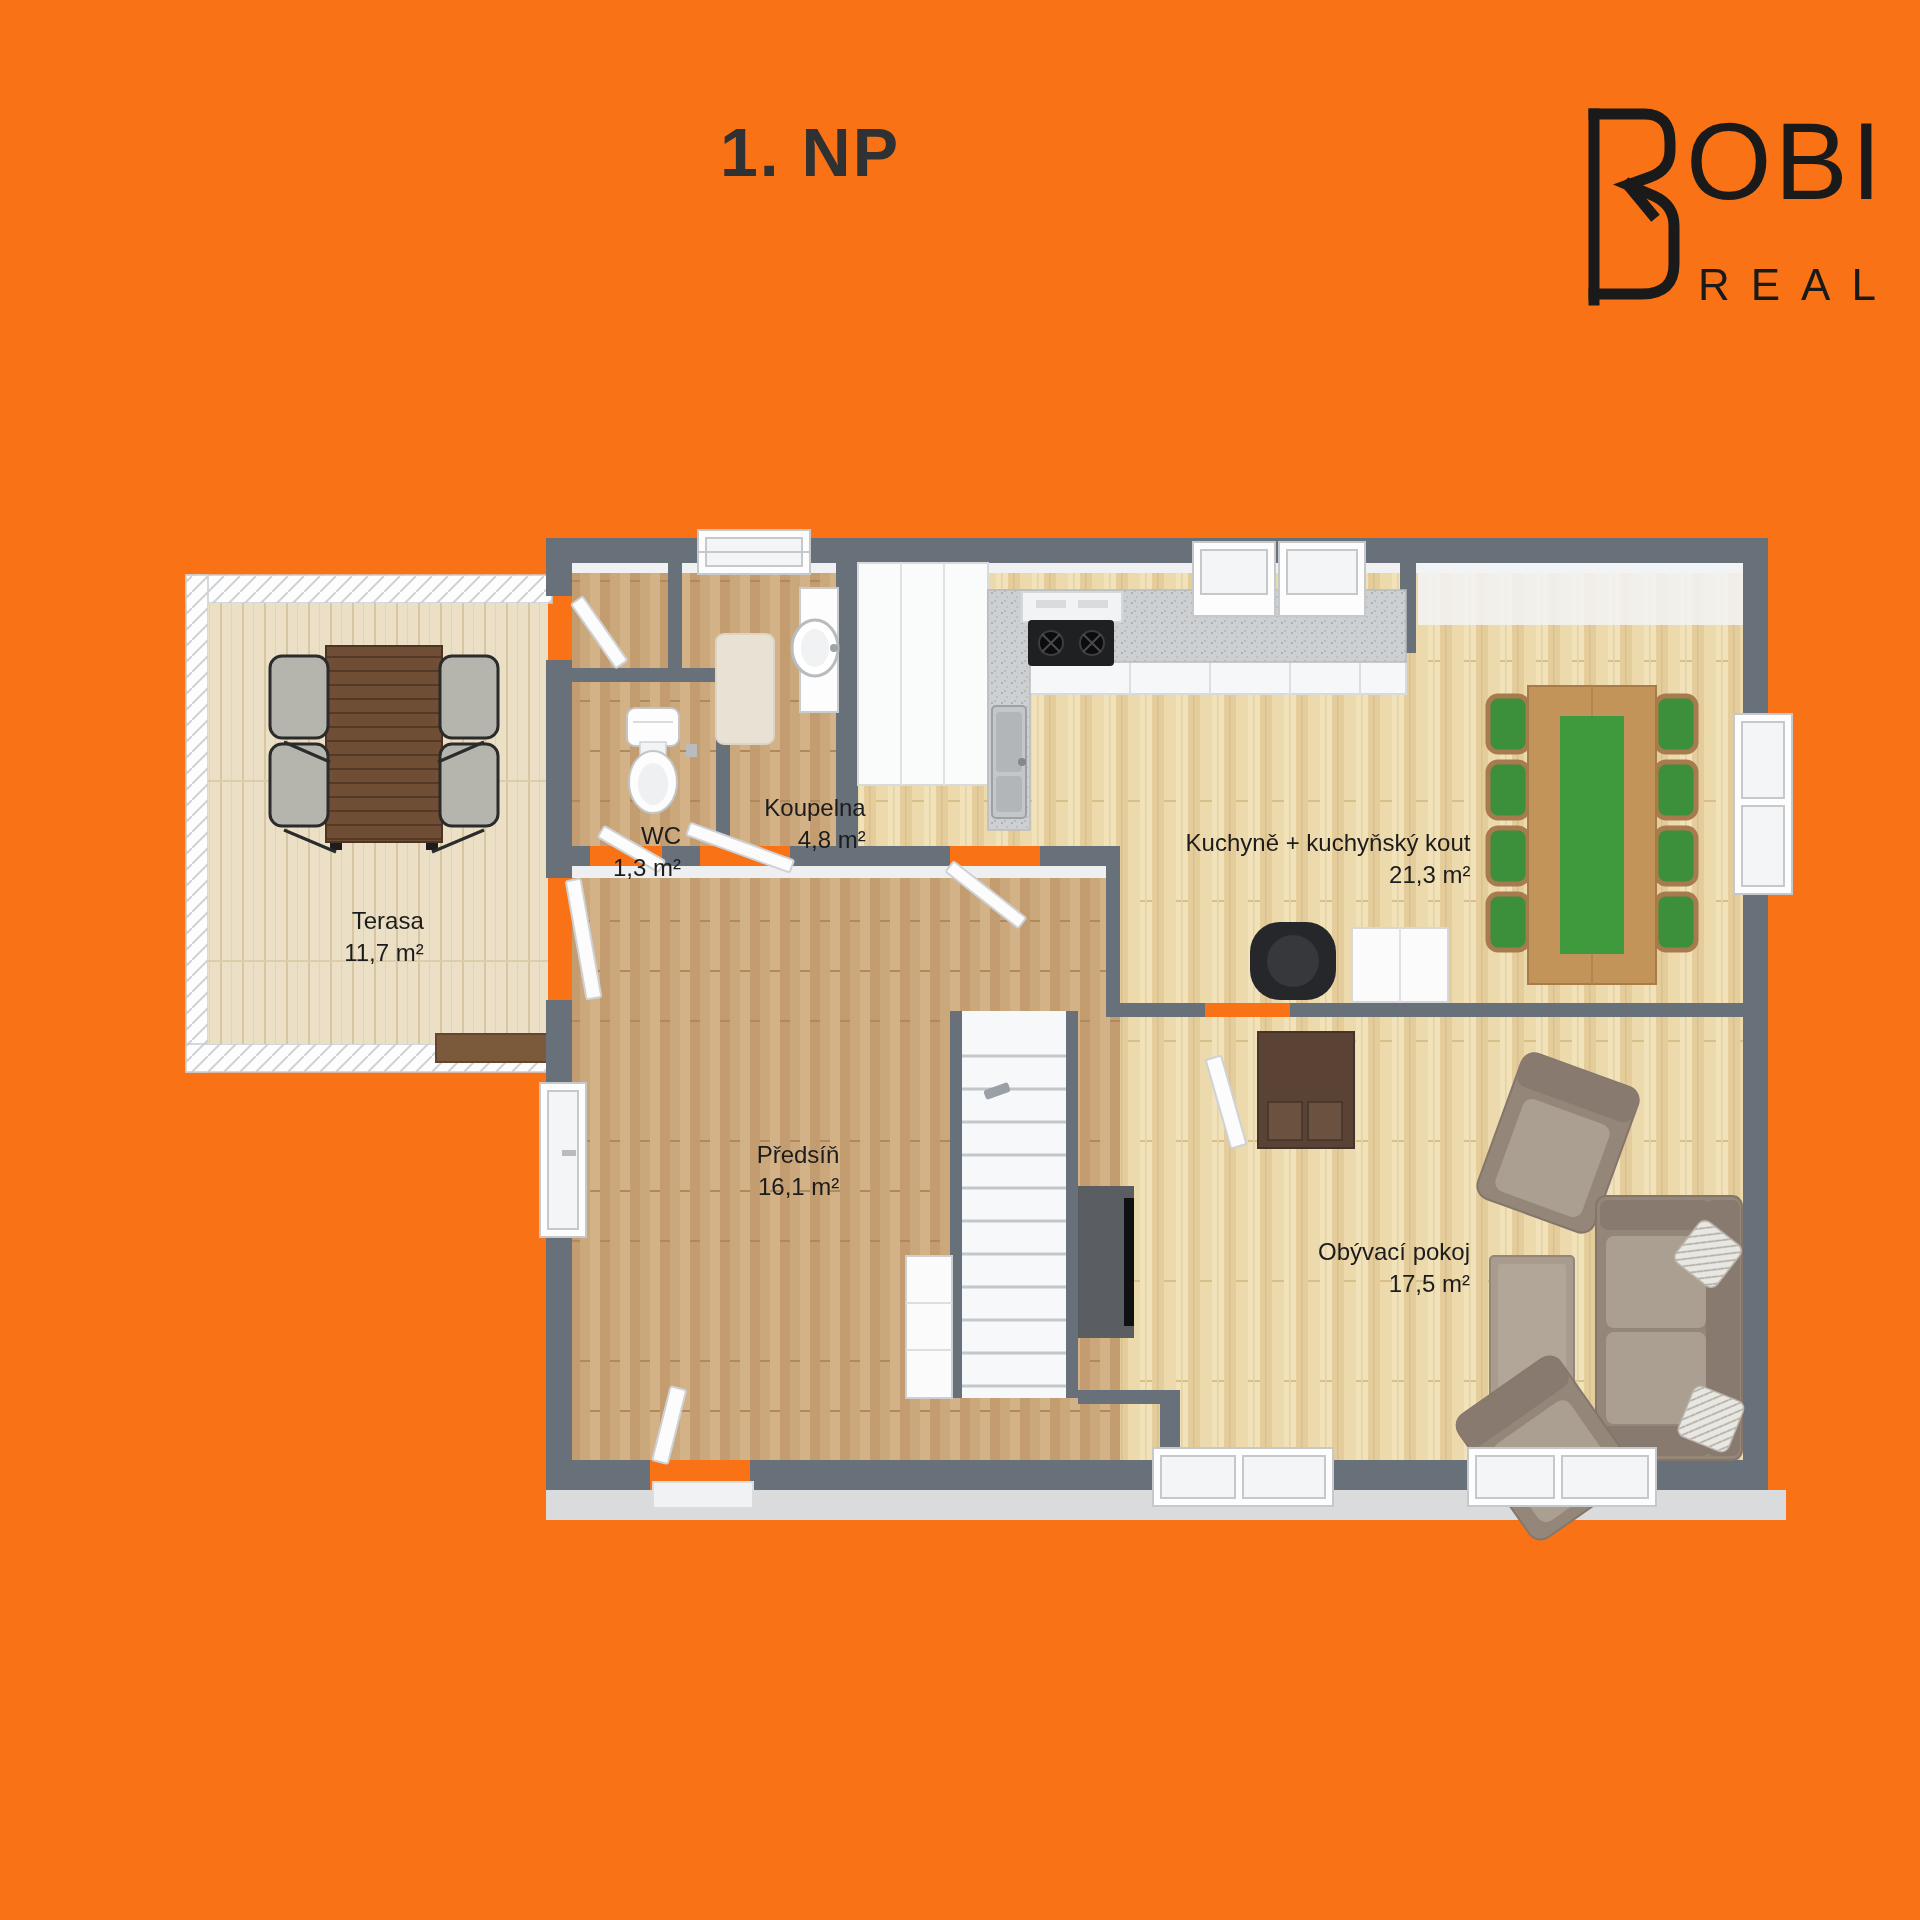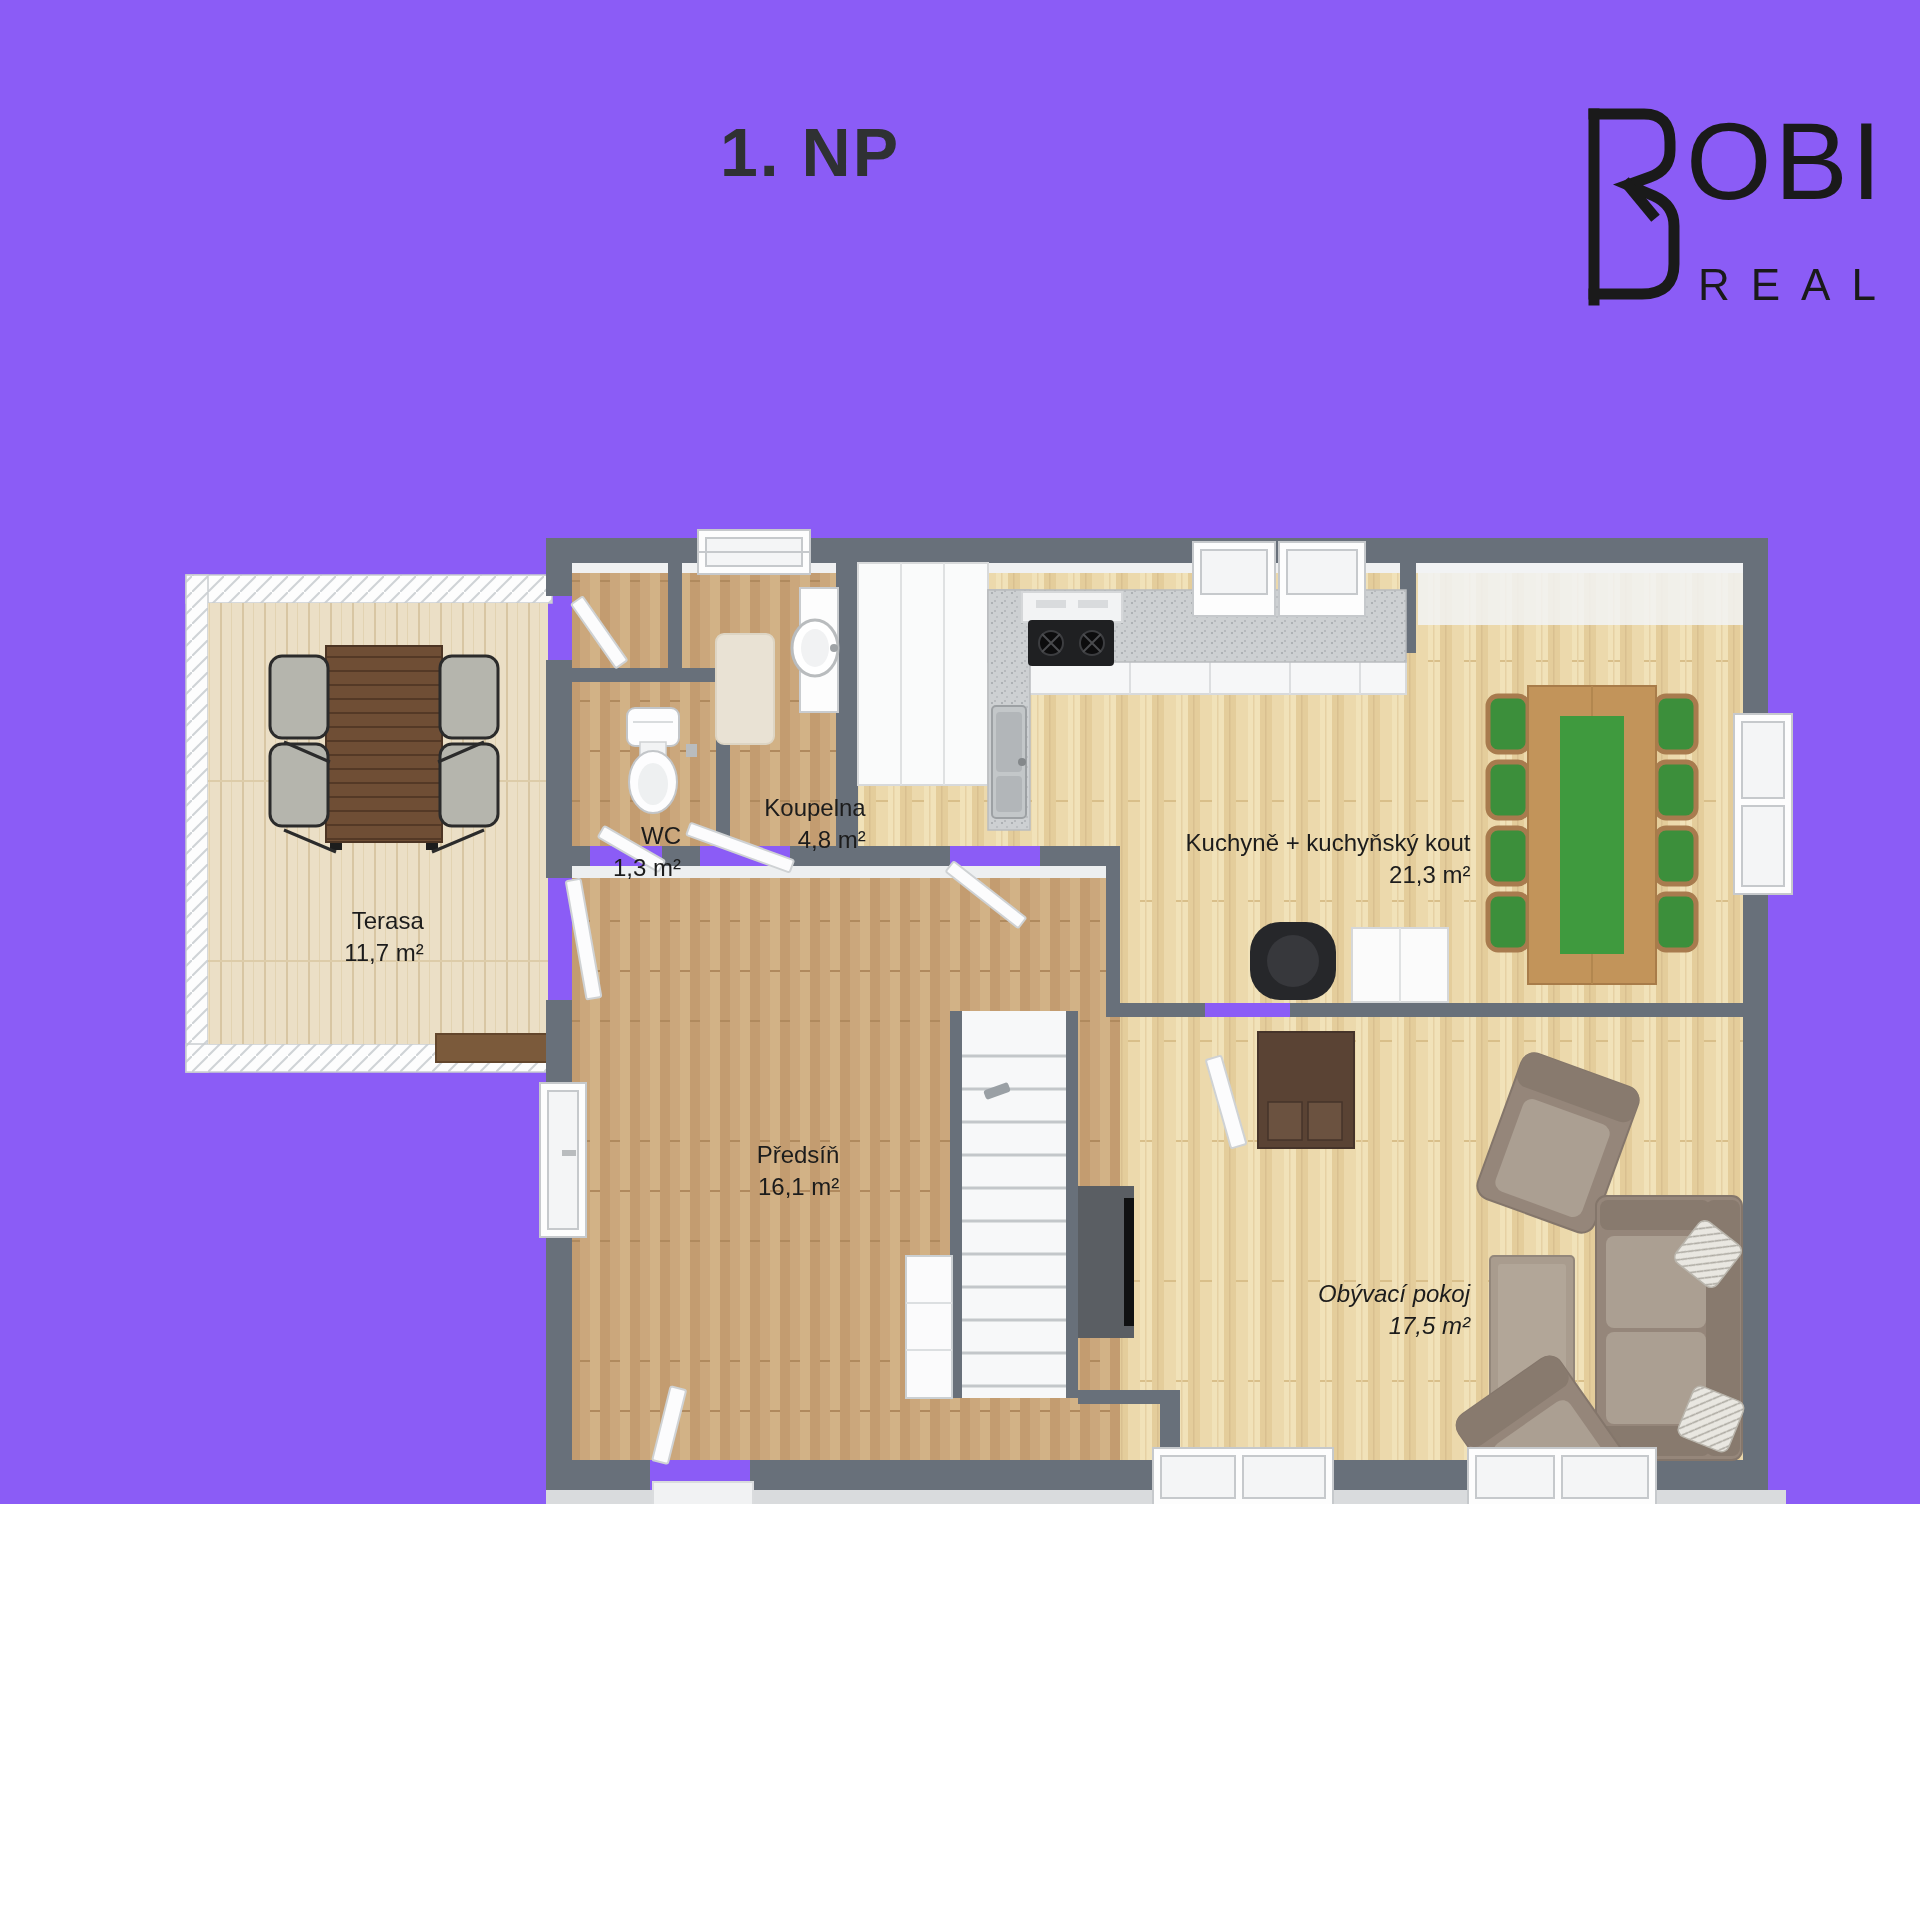--- a/index.html
+++ b/index.html
@@ -1,16 +1,16 @@
 <!DOCTYPE html>
 <html><head>
 <meta charset="utf-8">
 <style>
   html,body{margin:0;padding:0;background:#ffffff;}
-  .stage{position:relative;width:1920px;height:1504px;background:#8b5cf6;overflow:hidden;
+  .stage{position:relative;width:1920px;height:1920px;background:#f97316;overflow:hidden;
          font-family:"Liberation Sans", sans-serif;}
   .plan-title{position:absolute;left:810px;top:152px;transform:translate(-50%,-50%);
     font-size:68px;font-weight:bold;letter-spacing:2px;color:#2f3133;white-space:nowrap;}
   .logo{position:absolute;left:1578px;top:104px;width:300px;height:210px;}
   .room-label{position:absolute;transform:translate(-50%,-50%);text-align:right;
     color:#1c1c1c;font-size:24px;line-height:1.32;white-space:nowrap;}
   .plan-svg{position:absolute;left:0;top:0;}
 </style>
 </head>
 <body>
@@ -330,19 +330,19 @@
         <div>4,8 m²</div>
       </div>
       <div class="room-label" style="left: 1306px; top: 859px; padding-left: 44px;">
         <div>Kuchyně + kuchyňský kout</div>
         <div>21,3 m²</div>
       </div>
       <div class="room-label" style="left: 770px; top: 1171px; margin-left: 28px;">
         <div>Předsíň</div>
         <div>16,1 m²</div>
       </div>
-      <div class="room-label" style="left: 1394px; top: 1310px; font-style: italic;">
+      <div class="room-label" style="left: 1394px; top: 1268px;">
         <div>Obývací pokoj</div>
         <div>17,5 m²</div>
       </div>
     </div>
 
 </div>
 
 </body></html>

